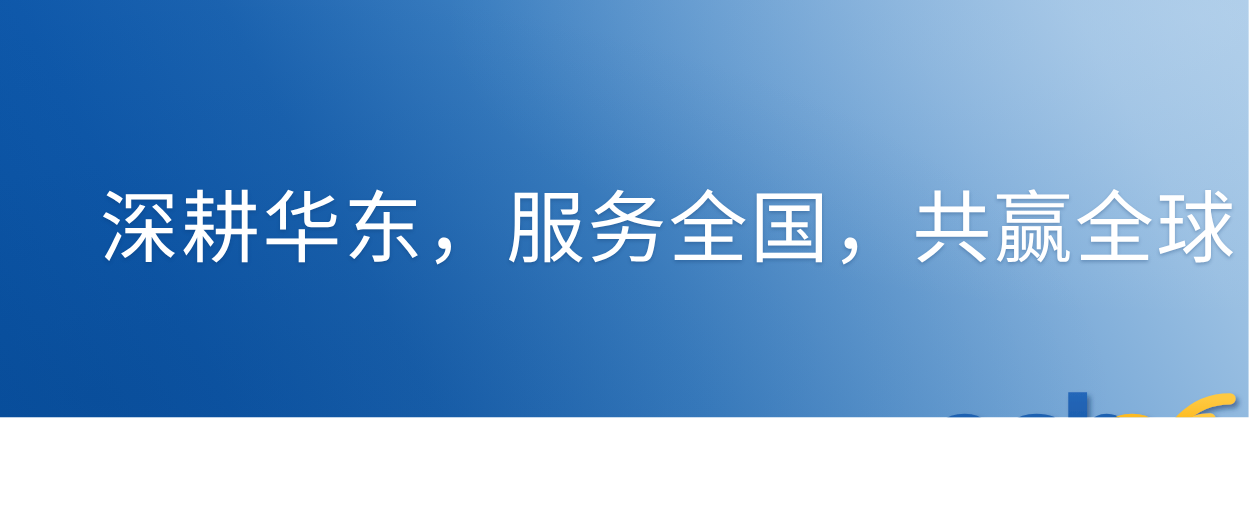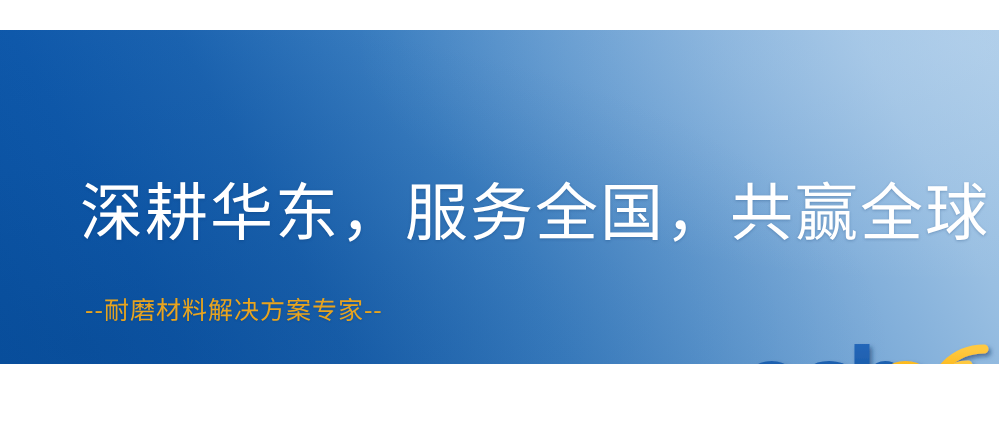--- a/index.html
+++ b/index.html
@@ -21,21 +21,20 @@
     background:
       linear-gradient(62deg,
         #0a54a6 0%,
         #0f59ab 16%,
         #1b63b0 30%,
         #3b7ec0 48%,
         #5d96cd 62%,
         #7fadd9 76%,
         #99bfe2 88%,
         #a6c8e6 100%);
-    margin-top: 30px;
   }
 
   
   .banner-sheen {
     position: absolute;
     inset: 0;
     background:
       radial-gradient(120% 150% at 8% 95%, rgba(3,60,125,0.30) 0%, rgba(3,60,125,0.10) 38%, rgba(3,60,125,0) 68%),
       radial-gradient(110% 130% at 96% 4%, rgba(205,225,245,0.30) 0%, rgba(205,225,245,0.0) 55%);
     pointer-events: none;
@@ -81,21 +80,20 @@
 </style>
 </head>
 <body>
 
 <div class="banner">
 
   <div class="banner-sheen"></div>
 
   <div class="headline">深耕华东，服务全国，共赢全球</div>
 
-  <div class="subtitle">--耐磨材料解决方案专家--</div>
 
   <div class="logo">
     <svg class="logo-svg" viewBox="0 0 258 134" xmlns="http://www.w3.org/2000/svg" aria-hidden="true">
       <defs>
         <linearGradient id="blueGrad" x1="0" y1="0" x2="0" y2="1">
           <stop offset="0%" stop-color="#2a6cc0"></stop>
           <stop offset="45%" stop-color="#1a5caa"></stop>
           <stop offset="100%" stop-color="#0f4d96"></stop>
         </linearGradient>
         <linearGradient id="goldGrad" x1="0" y1="0" x2="0" y2="1">

